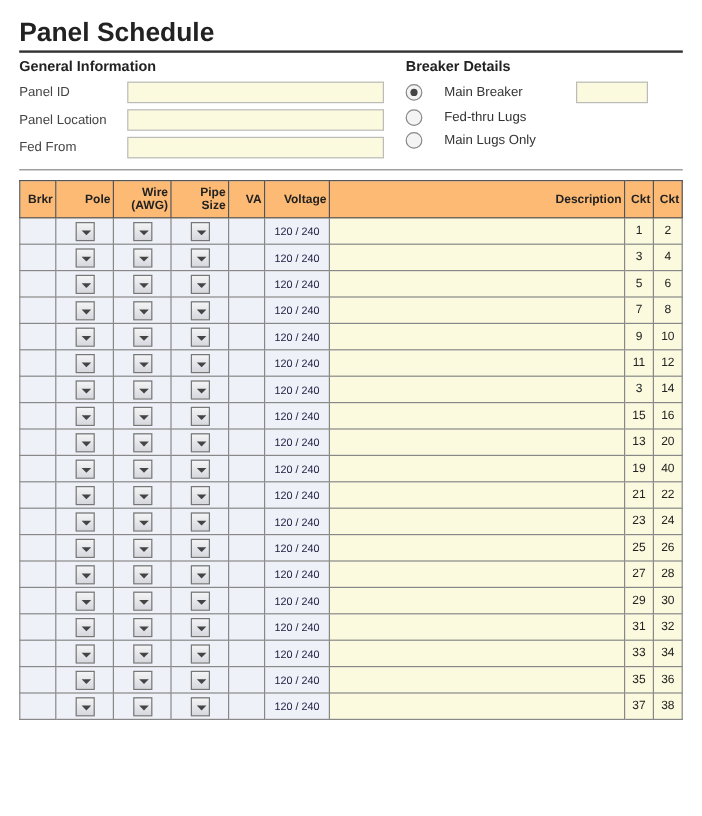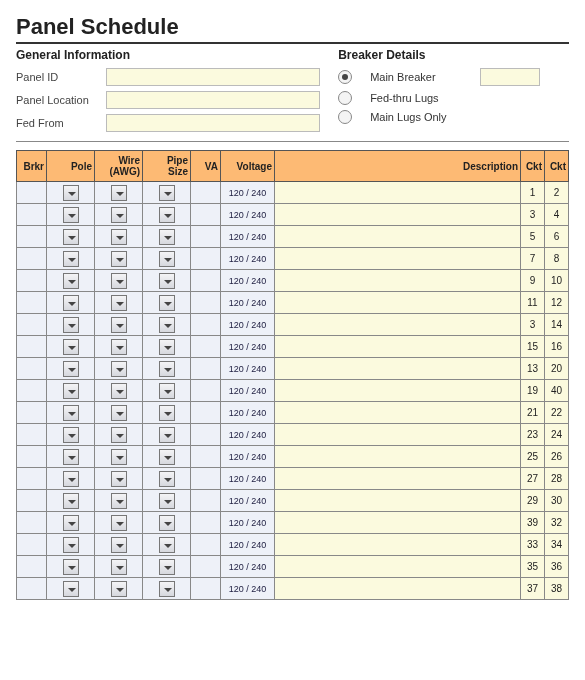--- a/index.html
+++ b/index.html
@@ -342,21 +342,21 @@
         <td class="ckt">30</td>
       </tr>
       <tr>
         <td></td>
         <td><span class="dd"></span></td>
         <td><span class="dd"></span></td>
         <td><span class="dd"></span></td>
         <td></td>
         <td class="voltage">120 / 240</td>
         <td class="desc"></td>
-        <td class="ckt">39</td>
+        <td class="ckt">31</td>
         <td class="ckt">32</td>
       </tr>
       <tr>
         <td></td>
         <td><span class="dd"></span></td>
         <td><span class="dd"></span></td>
         <td><span class="dd"></span></td>
         <td></td>
         <td class="voltage">120 / 240</td>
         <td class="desc"></td>

